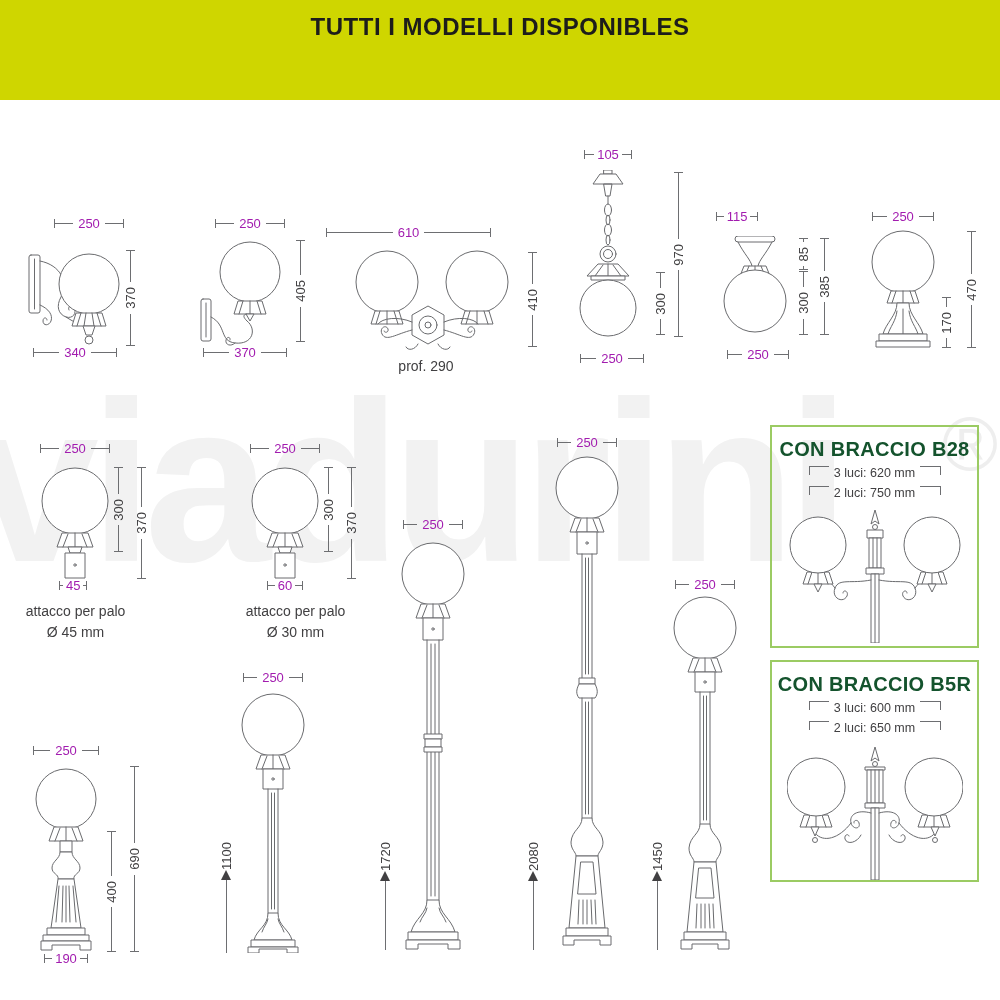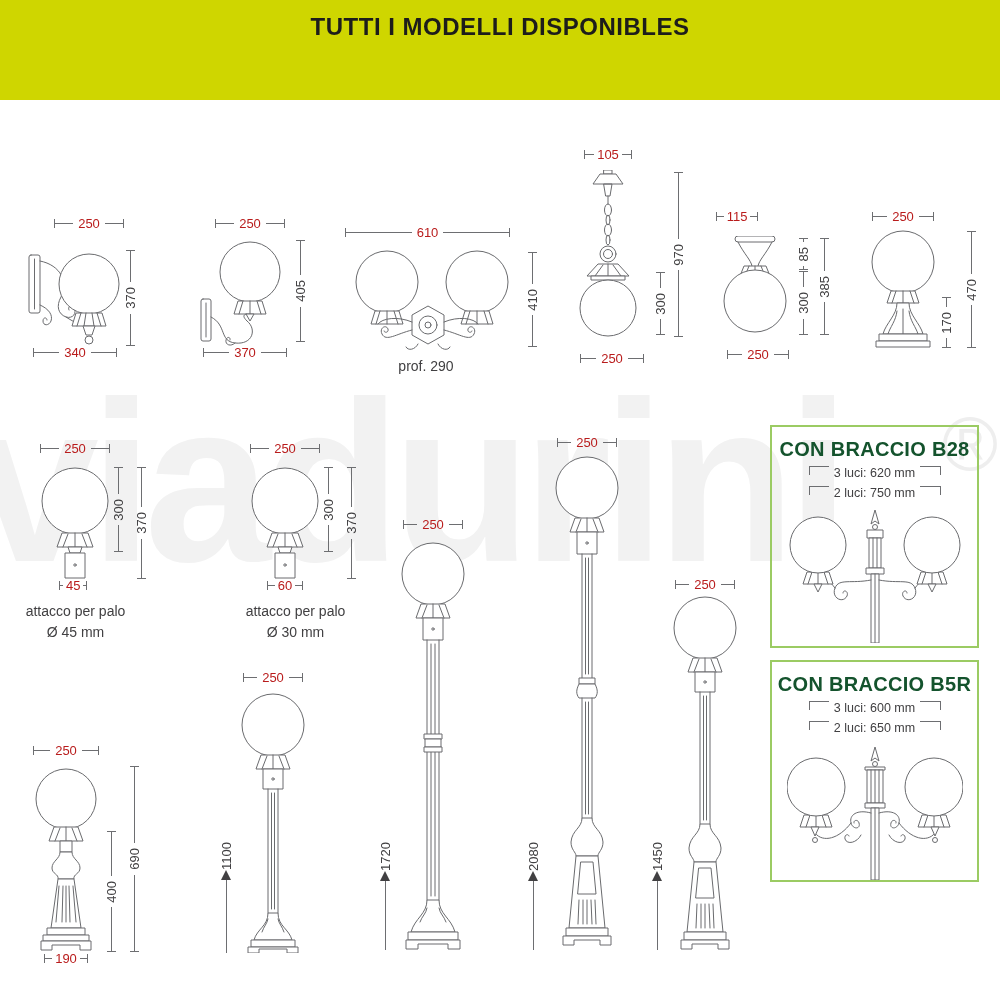--- a/index.html
+++ b/index.html
@@ -14,21 +14,21 @@
   .wm{position:absolute;left:-28px;top:390px;width:1056px;height:208px;overflow:hidden;
       color:#f2f2f2;font-weight:bold;z-index:0;white-space:nowrap}
   .wm .b{font-size:228px;line-height:228px;letter-spacing:-9px;position:relative;top:-22px;display:inline-block}
   .wm .r{position:absolute;right:30px;top:16px;font-size:76px;line-height:76px;color:#eeeeee;font-weight:normal}
   
   .g{position:absolute;left:0;top:0;width:0;height:0;z-index:1}
   .draw{position:absolute}
   svg .s{stroke:#6a6b6e;stroke-width:1;fill:none;stroke-linecap:round;stroke-linejoin:round}
   svg .sw{stroke:#6a6b6e;stroke-width:1;fill:#ffffff;stroke-linejoin:round}
   
-  .hdim{position:absolute;display:flex;align-items:center;height:13px;font-size:13px;color:#b91c1c;z-index:1}
+  .hdim{position:absolute;display:flex;align-items:center;height:13px;font-size:13px;color:#a21caf;z-index:1}
   .hdim .t{width:1px;height:9px;background:#6d6e71;flex:none}
   .hdim .l{flex:1;height:1px;background:#6d6e71;min-width:3px}
   .hdim .v{padding:0 5px;white-space:nowrap;line-height:1}
   .hdim.small .v{padding:0 3px}
   .vdim{position:absolute;display:flex;flex-direction:column;align-items:center;width:14px;
         font-size:13px;color:#414042;z-index:1}
   .vdim .t{height:1px;width:9px;background:#6d6e71;flex:none}
   .vdim .l{flex:1;width:1px;background:#6d6e71;min-height:3px}
   .vdim .v{padding:5px 0;line-height:1;writing-mode:vertical-rl;transform:rotate(180deg);white-space:nowrap}
   .adim{position:absolute;display:flex;flex-direction:column;align-items:center;width:14px;
@@ -127,21 +127,21 @@
     <div class="hdim" style="left:203px;top:346px;width:84px">
       <i class="t"></i>
         <i class="l"></i>
         <span class="v">370</span>
         <i class="l"></i>
         <i class="t"></i>
       </div>
   </div>
 
   <div class="g">
-    <div class="hdim" style="left:345px;top:226px;width:165px">
+    <div class="hdim" style="left:326px;top:226px;width:165px">
       <i class="t"></i>
         <i class="l"></i>
         <span class="v">610</span>
         <i class="l"></i>
         <i class="t"></i>
       </div>
     <svg class="draw" style="left:342px;top:246px" width="172" height="106" viewBox="0 0 172 106">
       <circle class="sw" cx="45" cy="36" r="31"></circle>
         <circle class="sw" cx="135" cy="36" r="31"></circle>
       <path class="sw" d="M33,65 L57,65 L61,78 L29,78 Z"></path>

